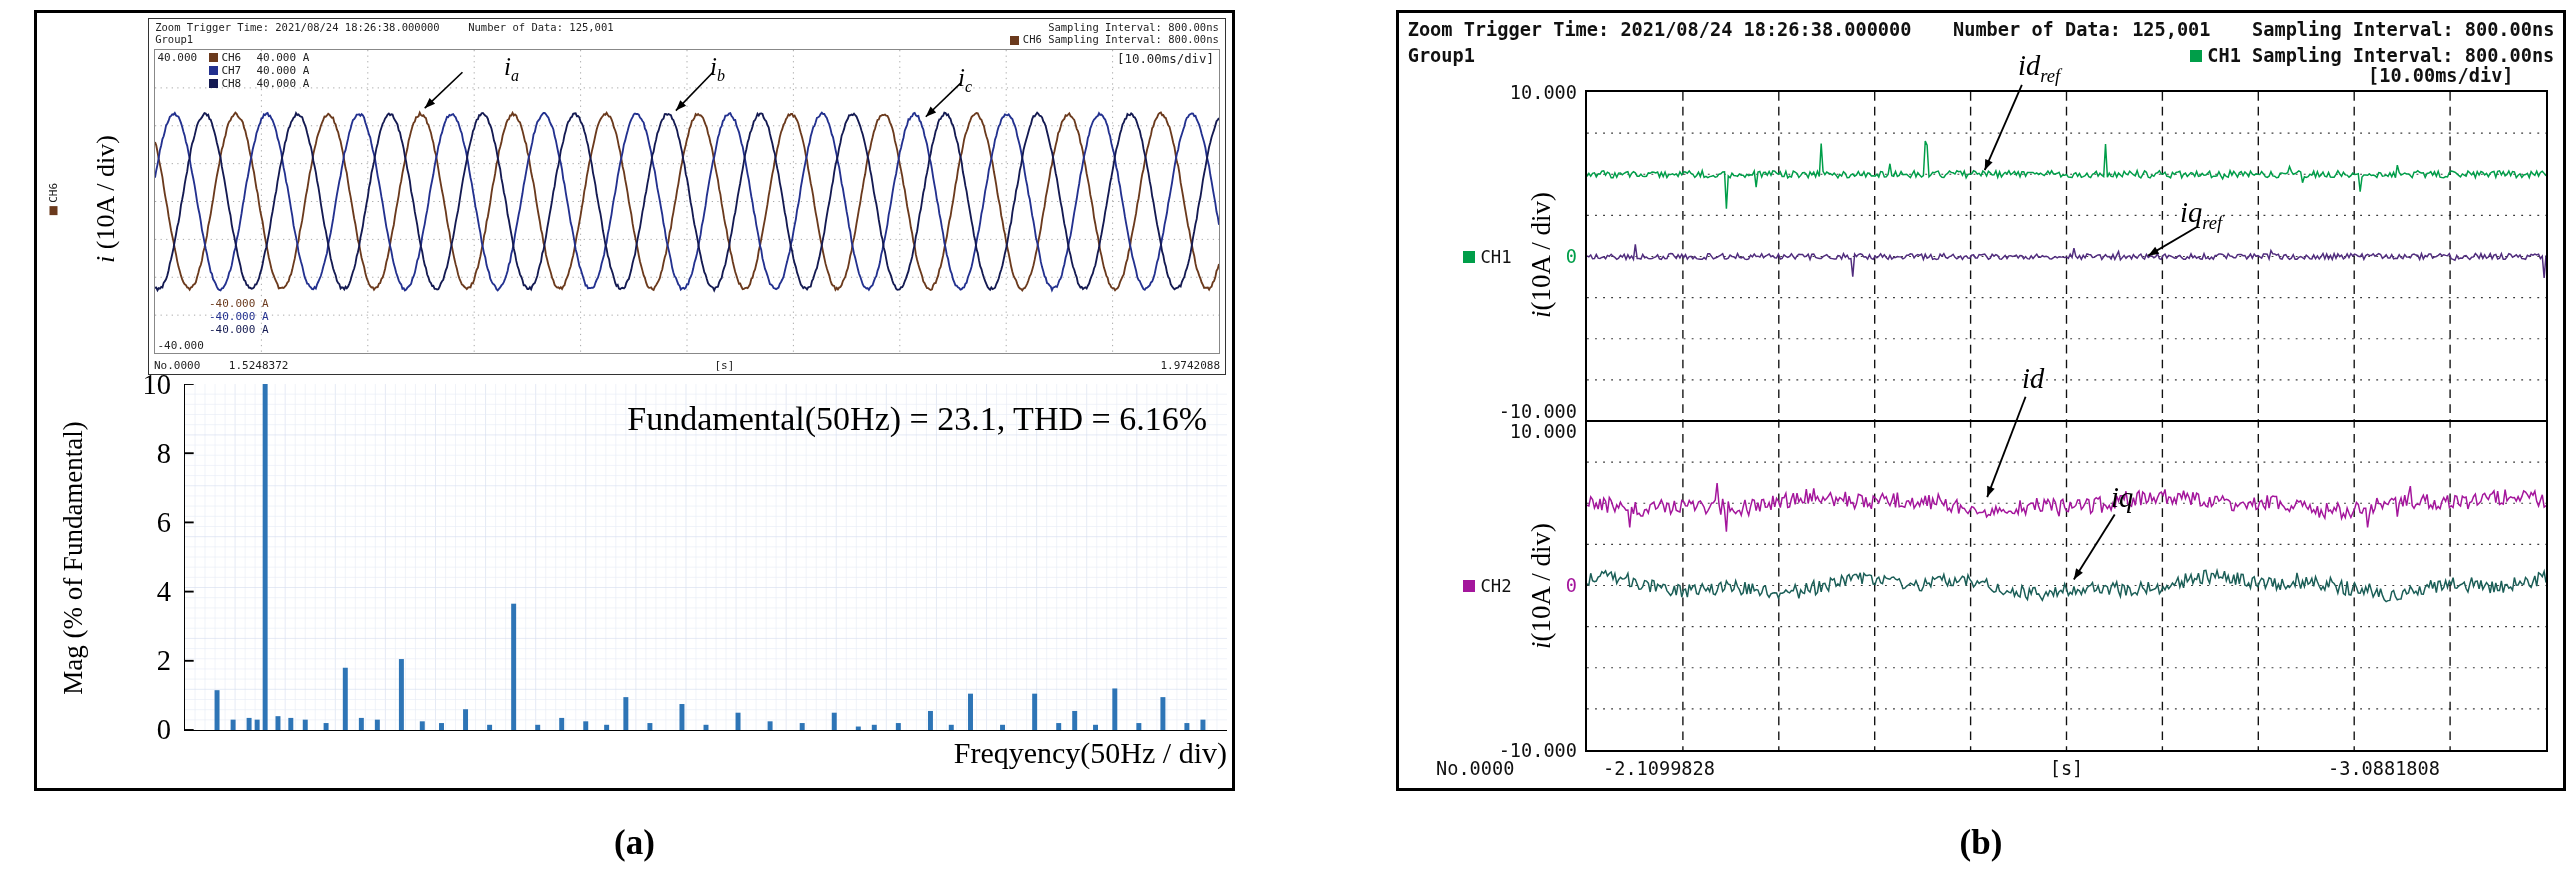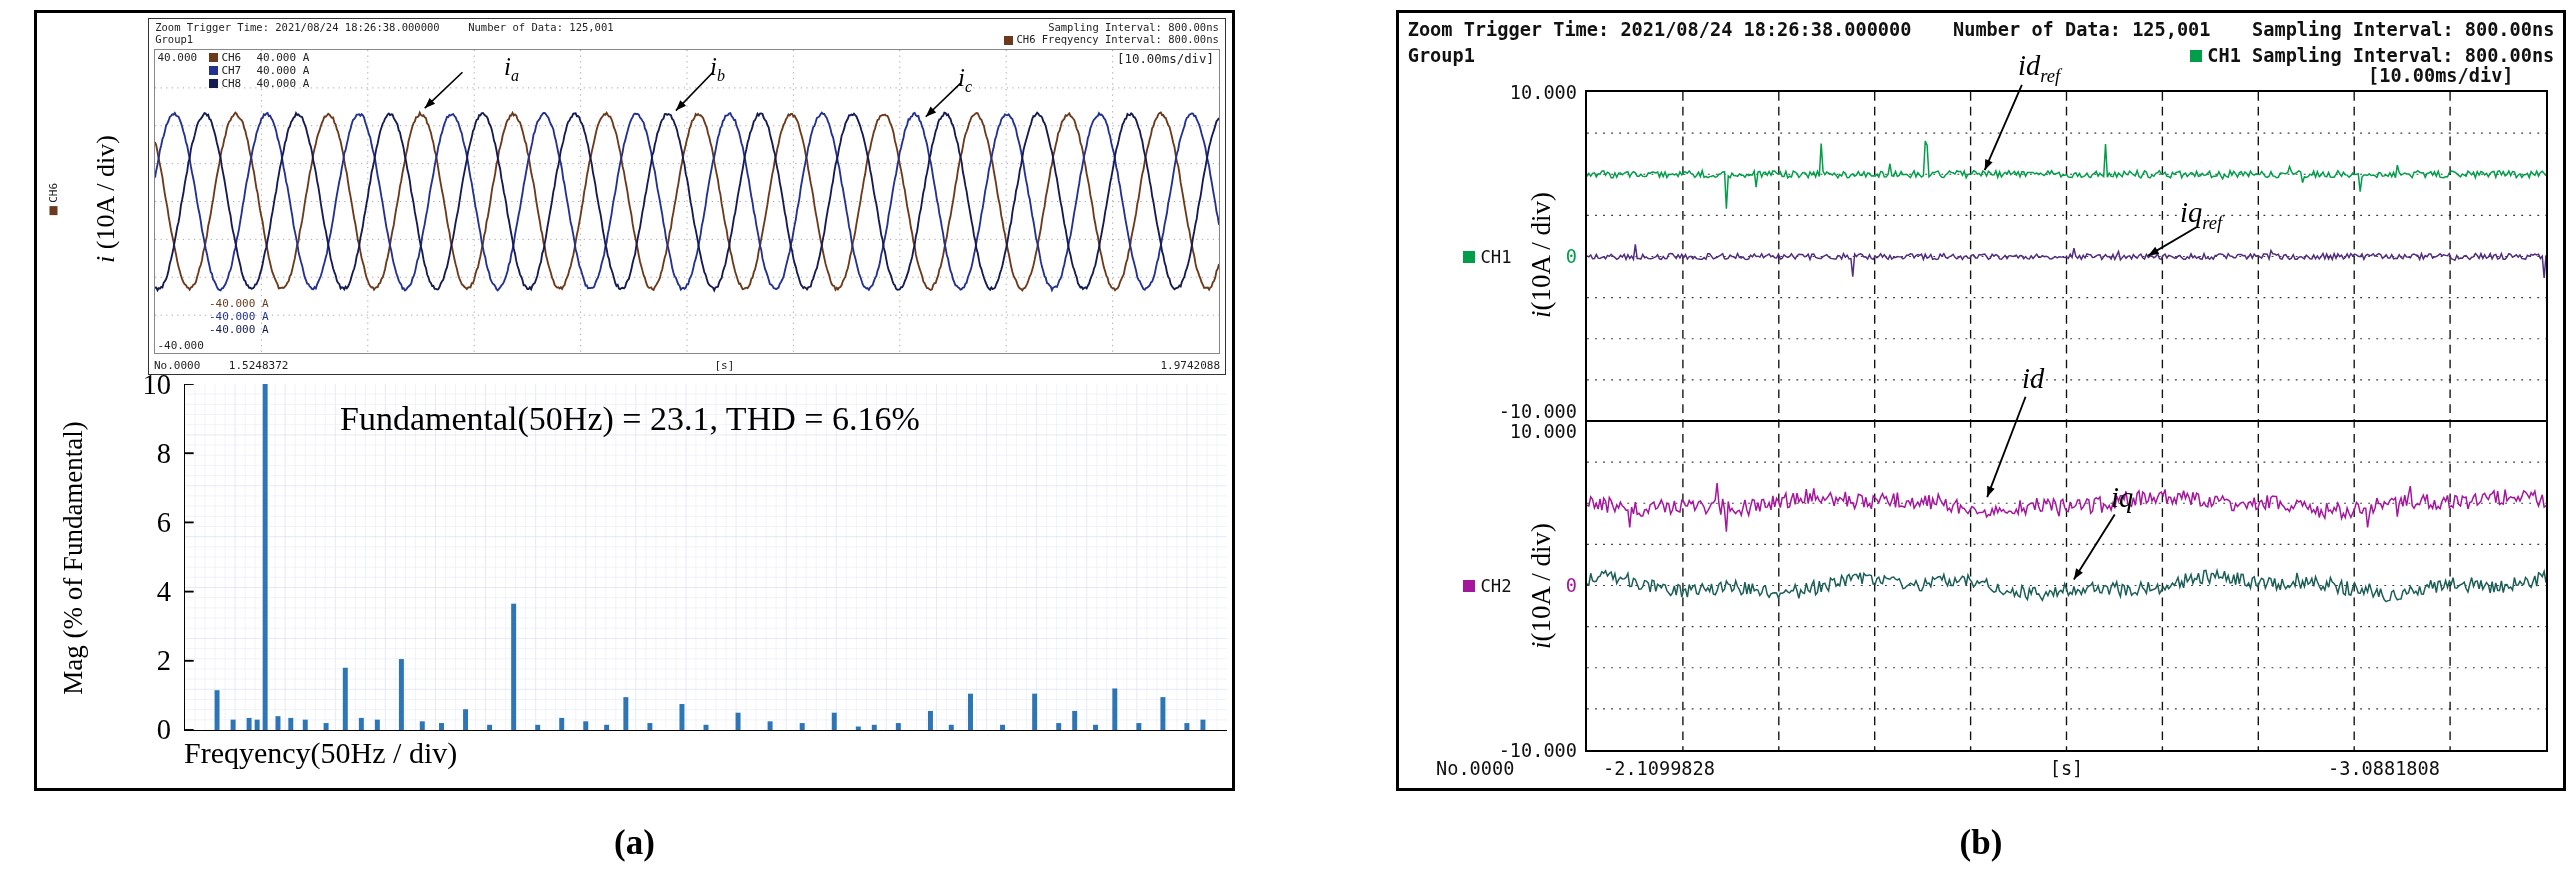--- a/index.html
+++ b/index.html
@@ -35,22 +35,22 @@
   .ml46{margin-left:28.5px}
   .tlabel{position:absolute;font:italic 25px "Liberation Serif",serif}
   .tlabel sub{font-size:16px}
   .a-axis{font-size:26px;font-family:"Liberation Serif",serif}
   .a-chmark{font:11px "DejaVu Sans Mono",monospace;color:#222}
 
   
   .fft-ytick{position:absolute;left:87px;width:47px;text-align:right;font-size:28.5px;line-height:31px}
   .fft-plot{position:absolute;left:147px;top:371px;width:1043px;height:347px;border-left:1.9px solid #000;border-bottom:1.9px solid #000;background:#fff}
   #svgF{position:absolute;inset:0;width:100%;height:100%}
-  .fft-annot{position:absolute;left:155px;top:16px;width:867px;text-align:left;font-size:34px}
-  .fft-xlabel{position:absolute;left:147px;top:723px;width:1043px;text-align:left;font-size:30px}
+  .fft-annot{position:absolute;left:155px;top:16px;width:867px;text-align:right;font-size:34px}
+  .fft-xlabel{position:absolute;left:147px;top:723px;width:1043px;text-align:right;font-size:30px}
   .fft-ylabel{font-size:27px}
 
   
   .pb-header{position:absolute;left:8.7px;top:3.7px;right:8.7px;font-family:"DejaVu Sans Mono",monospace;font-weight:bold;font-size:18.6px;line-height:26px;color:#111}
   .pb-line{display:flex;align-items:center}
   .pb-plot{position:absolute;left:186px;top:77px;width:963px;height:662px;border:2.5px solid #000;background:#fff}
   #svgB{position:absolute;inset:0;width:100%;height:100%}
   #svgBAnn{position:absolute;inset:0;width:100%;height:100%;pointer-events:none}
   .b-ytick{position:absolute;left:80px;width:98px;text-align:right;font:18.6px/21px "DejaVu Sans Mono",monospace;color:#111}
   .b-ch{position:absolute;left:64px;font:17.3px/20px "DejaVu Sans Mono",monospace;color:#111;display:flex;align-items:center}
@@ -80,21 +80,21 @@
       <div class="sa-header">
         <div class="sa-hline">
           <span>Zoom Trigger Time: 2021/08/24 18:26:38.000000</span>
           <span class="sa-hmid">Number of Data: 125,001</span>
           <span class="grow"></span>
           <span>Sampling Interval:  800.00ns</span>
         </div>
         <div class="sa-hline">
           <span>Group1</span>
           <span class="grow"></span>
-          <span><span class="sq sq-a" style="background: rgb(107, 58, 29);"></span><span>CH6 Freqyency Interval:  800.00ns</span></span>
+          <span><span class="sq sq-a" style="background: rgb(107, 58, 29);"></span><span>CH6 Sampling Interval:  800.00ns</span></span>
         </div>
       </div>
 
       <div class="sa-plot">
         <svg id="svgA" preserveAspectRatio="none" viewBox="0 0 1720 490">
             <line x1="172.0" y1="0" x2="172.0" y2="490" stroke="#999" stroke-width="1.4" stroke-dasharray="2 7"></line>
             <line x1="344.0" y1="0" x2="344.0" y2="490" stroke="#999" stroke-width="1.4" stroke-dasharray="2 7"></line>
             <line x1="516.0" y1="0" x2="516.0" y2="490" stroke="#999" stroke-width="1.4" stroke-dasharray="2 7"></line>
             <line x1="688.0" y1="0" x2="688.0" y2="490" stroke="#999" stroke-width="1.4" stroke-dasharray="2 7"></line>
             <line x1="860.0" y1="0" x2="860.0" y2="490" stroke="#999" stroke-width="1.4" stroke-dasharray="2 7"></line>

